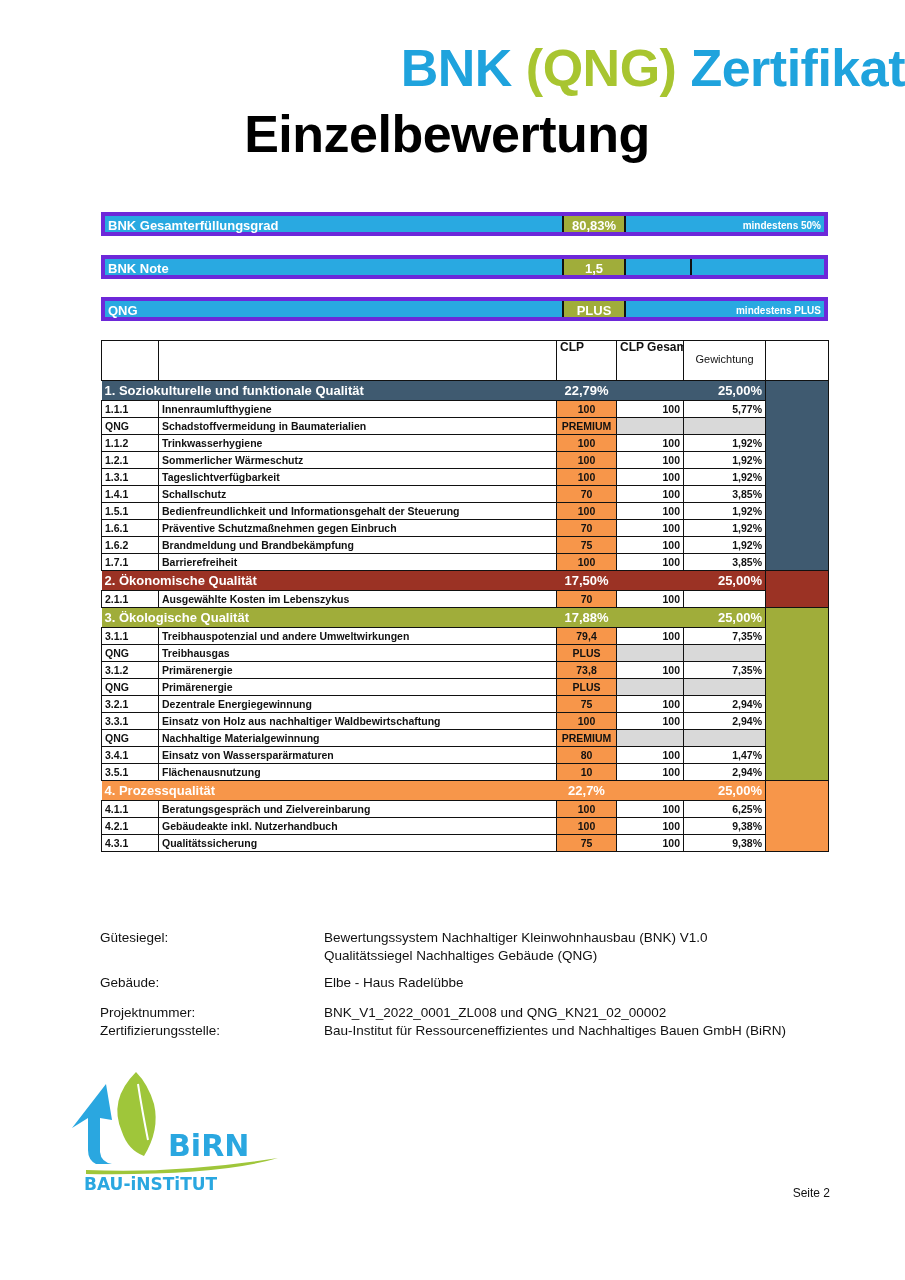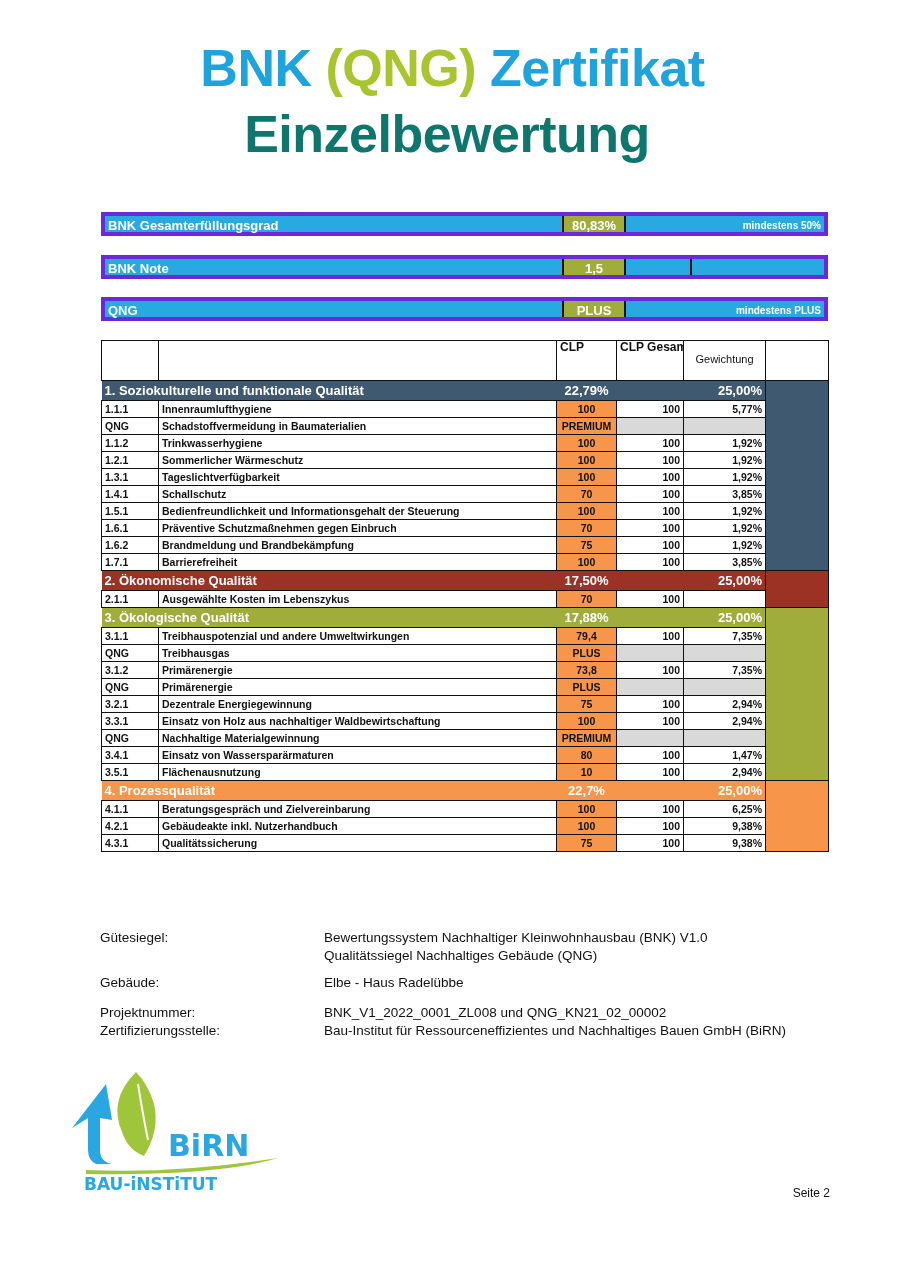--- a/index.html
+++ b/index.html
@@ -1,19 +1,19 @@
 <!DOCTYPE html>
 <html><head>
 <meta charset="utf-8">
 <style>
   html,body{margin:0;padding:0;background:#fff;}
   body{width:905px;height:1280px;position:relative;font-family:"Liberation Sans",sans-serif;color:#111;overflow:hidden;}
-  .title1{position:absolute;left:0;width:905px;top:38px;text-align:center;font-size:52px;font-weight:bold;color:#1fa3dd;letter-spacing:-0.5px;}
+  .title1{position:absolute;left:0;width:905px;top:38px;text-align:right;font-size:52px;font-weight:bold;color:#1fa3dd;letter-spacing:-0.5px;}
   .title1 .g{color:#a8c530;}
-  .title2{position:absolute;left:0;width:894px;top:104px;text-align:center;font-size:52px;font-weight:bold;color:#0f766e;letter-spacing:-0.5px;}
+  .title2{position:absolute;left:0;width:894px;top:104px;text-align:center;font-size:52px;font-weight:bold;color:#000000;letter-spacing:-0.5px;}
   .bar{position:absolute;left:101px;width:727px;height:24px;display:flex;border:4px solid #6d28d9;box-sizing:border-box;background:#29a9e1;}
   .bar .lbl{width:454px;color:#fff;font-weight:bold;font-size:13px;padding-left:3px;line-height:20px;border-right:2px solid #111;}
   .bar .val{width:60px;background:#a0ad3a;color:#fff;font-weight:bold;font-size:13px;text-align:center;line-height:20px;border-right:2px solid #111;}
   .bar .rest{flex:1;color:#fff;font-size:10px;font-weight:bold;text-align:right;padding-right:3px;line-height:20px;}
   .bar .mid{width:64px;border-right:2px solid #111;}
   .bar .exz{flex:1;background:#f7964a;color:#fff;font-size:10px;font-weight:bold;text-align:right;padding-right:3px;line-height:20px;margin-top:48px;}
   table.main{position:absolute;left:101px;top:340px;border-collapse:collapse;width:727px;table-layout:fixed;}
   table.main td{border:1.5px solid #111;font-size:10.5px;font-weight:bold;padding:0 3px;height:16px;line-height:16px;white-space:nowrap;overflow:hidden;}
   col.c1{width:57px} col.c2{width:398px} col.c3{width:60px} col.c4{width:67px} col.c5{width:82px} col.c6{width:63px}
   tr.hdr td{height:27px;vertical-align:top;line-height:13px;font-size:12px;}

